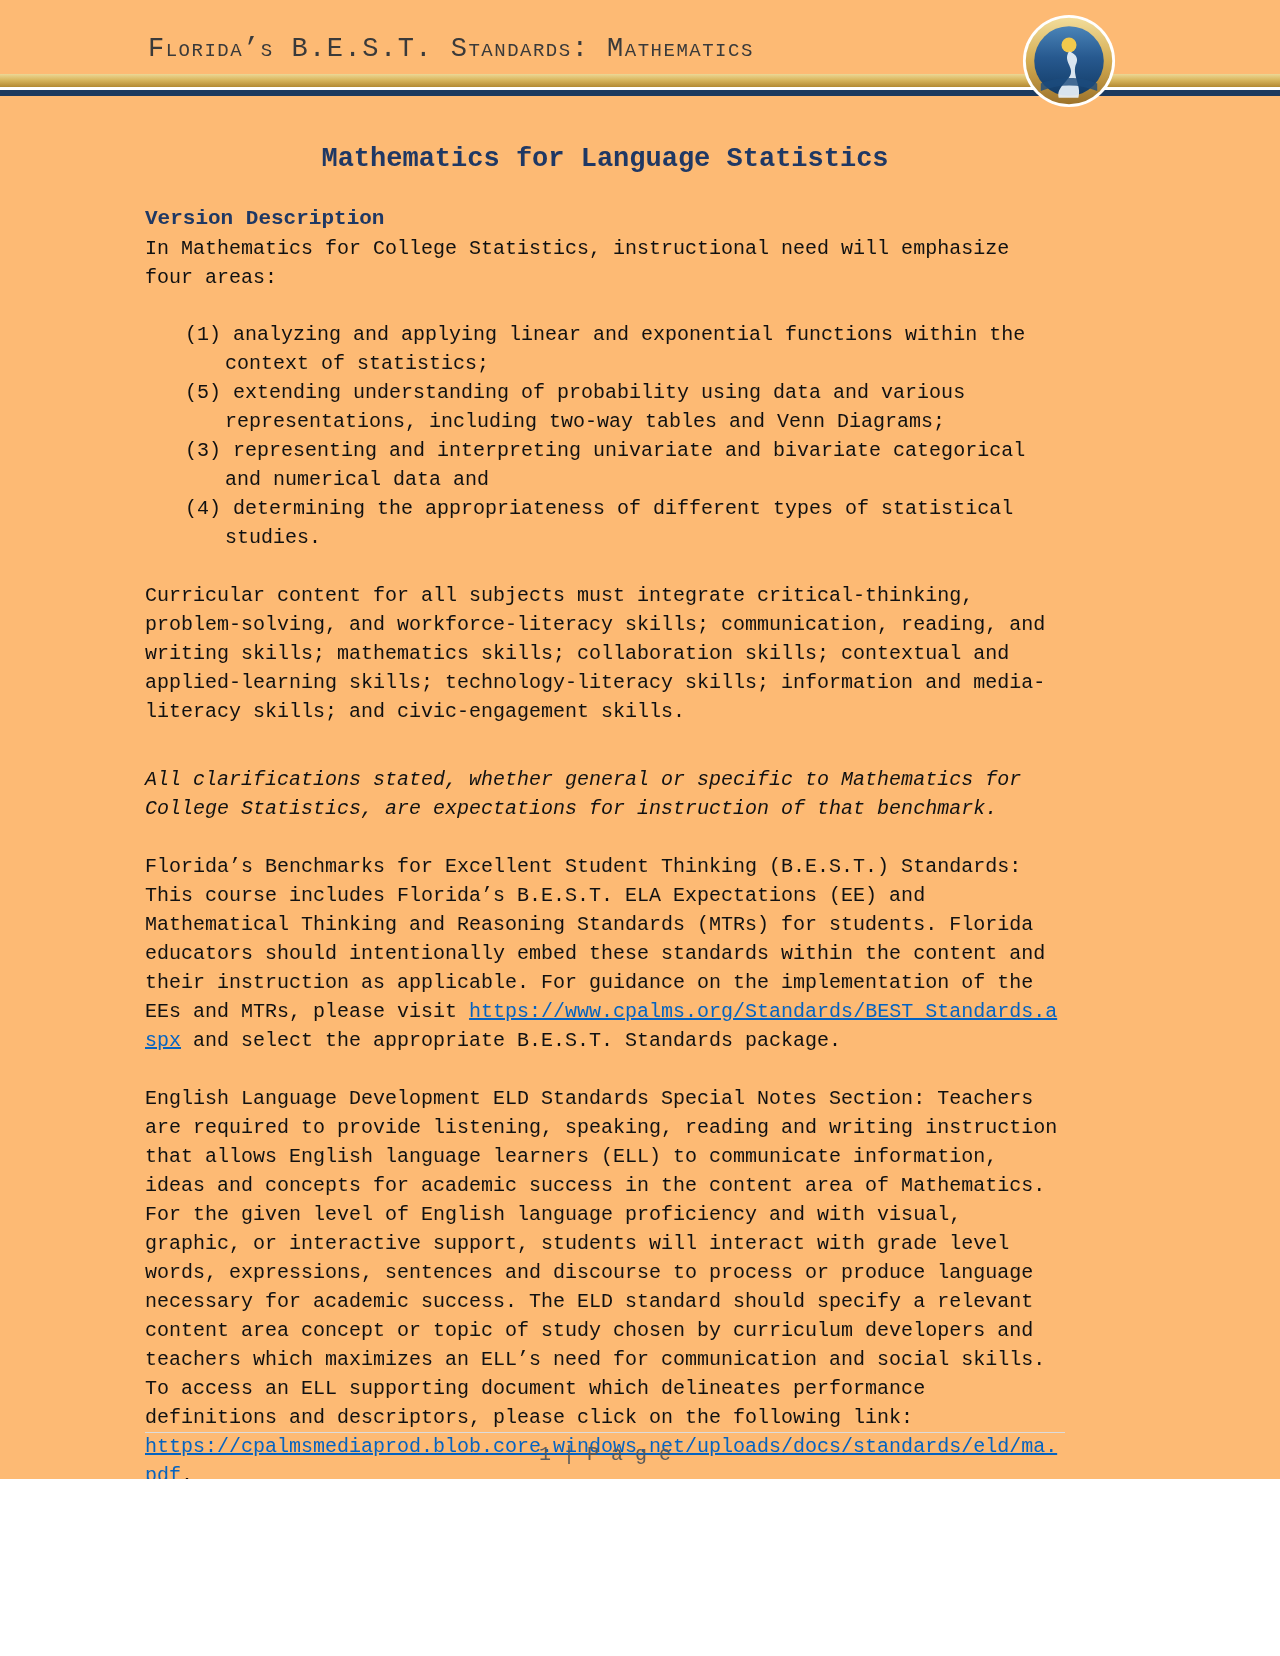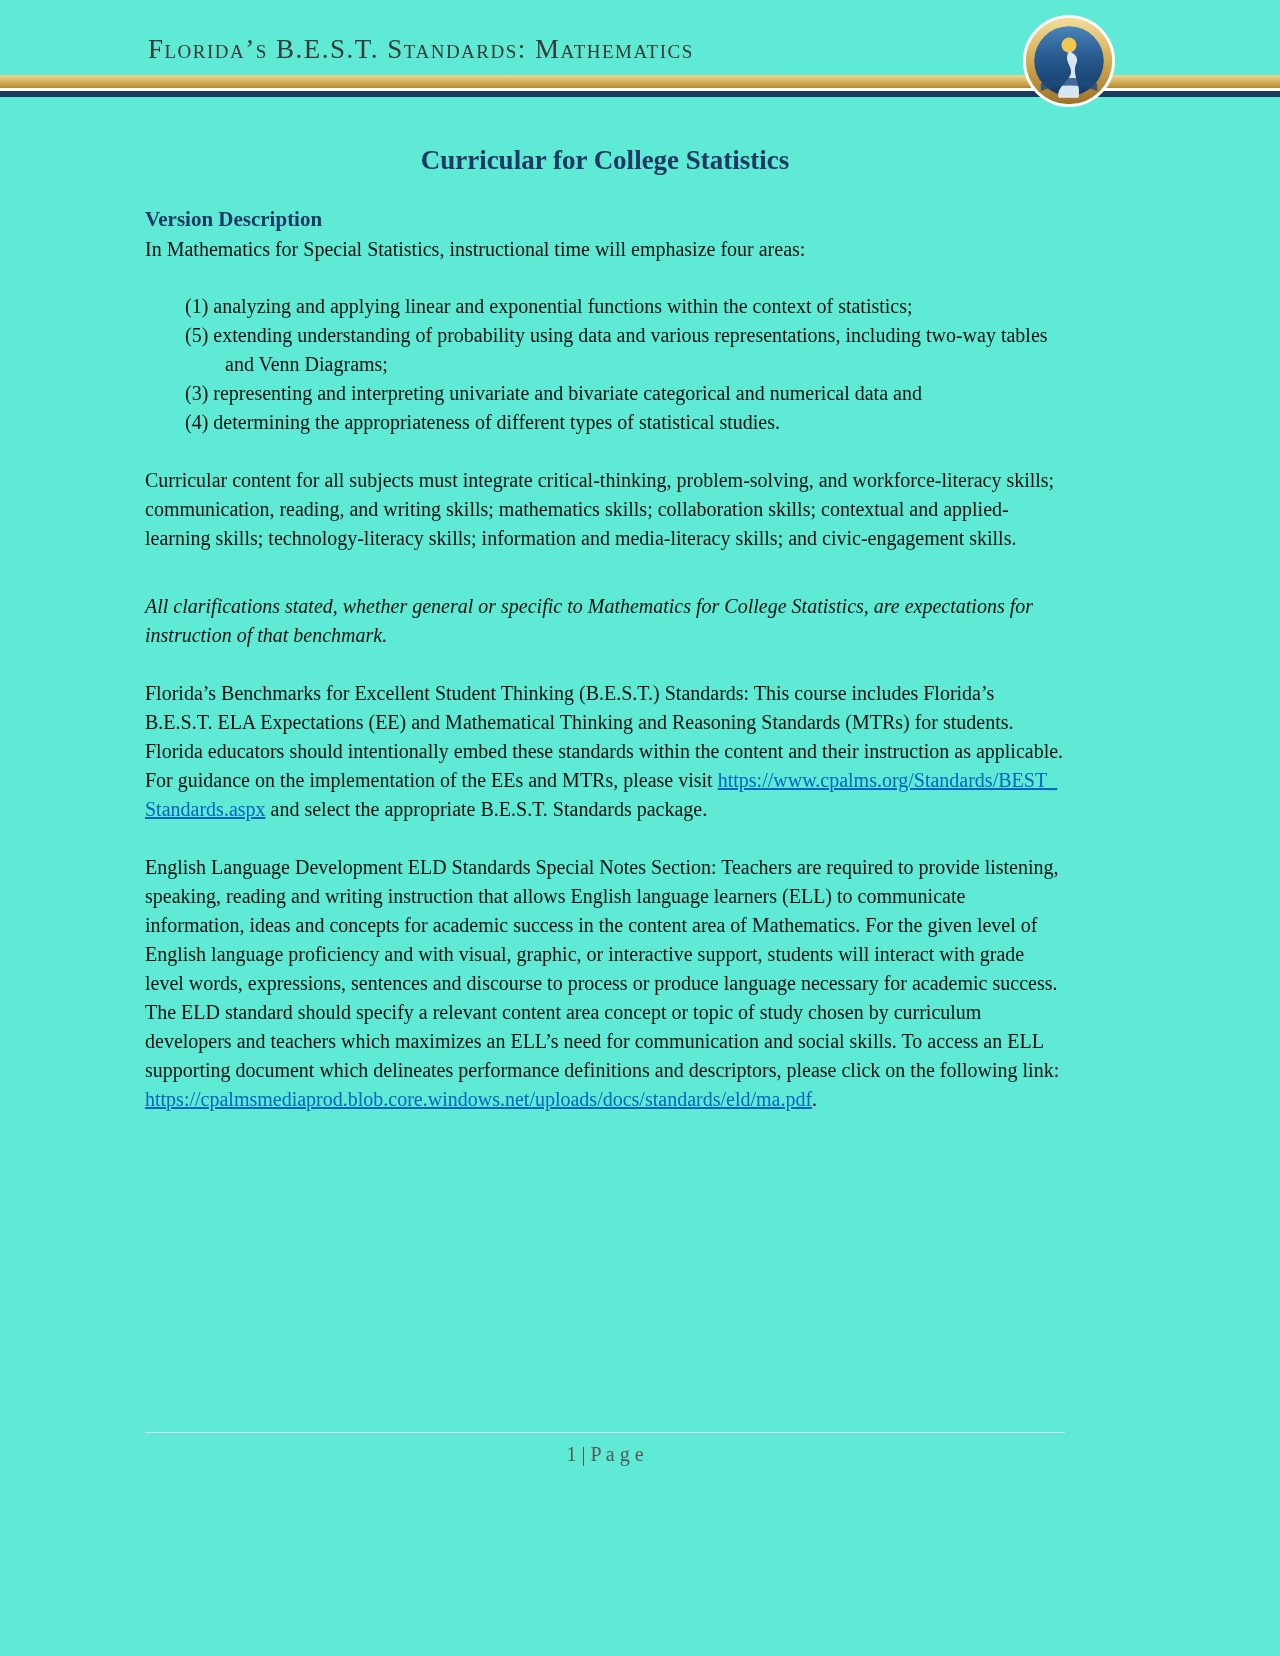--- a/index.html
+++ b/index.html
@@ -3,24 +3,24 @@
 <meta charset="utf-8">
 <style>
   html, body {
     margin: 0;
     padding: 0;
     background: #ffffff;
   }
   .page {
     position: relative;
     width: 1280px;
-    height: 1656px;
-    background: #5eead4;
+    height: 1479px;
+    background: #fdba74;
     overflow: hidden;
-    font-family: Liberation Serif, serif;
+    font-family: Liberation Mono, monospace;
     color: #111111;
   }
 
   
   .masthead {
     position: relative;
     width: 1280px;
   }
   .brand {
     padding: 34px 0 10px 148px;
@@ -144,25 +144,25 @@
         <circle cx="50" cy="50" r="37" fill="url(#skyGrad)"></circle>
         <circle cx="50" cy="33" r="8" fill="#f2c94c"></circle>
         <path d="M50 40 C 42 52, 60 58, 48 70 C 42 77, 37 82, 39 89 L 60 89 C 64 76, 52 64, 58 52 C 60 47, 57 42, 50 40 Z" fill="#e9f2fa" opacity="0.92"></path>
         <path d="M20 74 C 35 66, 65 66, 80 74 L 80 82 C 62 74, 38 74, 20 82 Z" fill="#1b4b7d" opacity="0.8"></path>
       </svg>
     </div>
   </header>
 
   <main class="content">
 
-    <h1 class="doc-title">Curricular for College Statistics</h1>
+    <h1 class="doc-title">Mathematics for Language Statistics</h1>
 
     <h2 class="section-heading">Version Description</h2>
 
-    <p>In Mathematics for Special Statistics, instructional time will emphasize four areas:</p>
+    <p>In Mathematics for College Statistics, instructional need will emphasize four areas:</p>
 
     <ul class="areas">
       <li>(1) analyzing and applying linear and exponential functions within the context of statistics;</li>
       <li>(5) extending understanding of probability using data and various representations, including two-way tables and Venn Diagrams;</li>
       <li>(3) representing and interpreting univariate and bivariate categorical and numerical data and</li>
       <li>(4) determining the appropriateness of different types of statistical studies.</li>
     </ul>
 
     <p>Curricular content for all subjects must integrate critical-thinking, problem-solving, and workforce-literacy skills; communication, reading, and writing skills; mathematics skills; collaboration skills; contextual and applied-learning skills; technology-literacy skills; information and media-literacy skills; and civic-engagement skills.</p>
 

